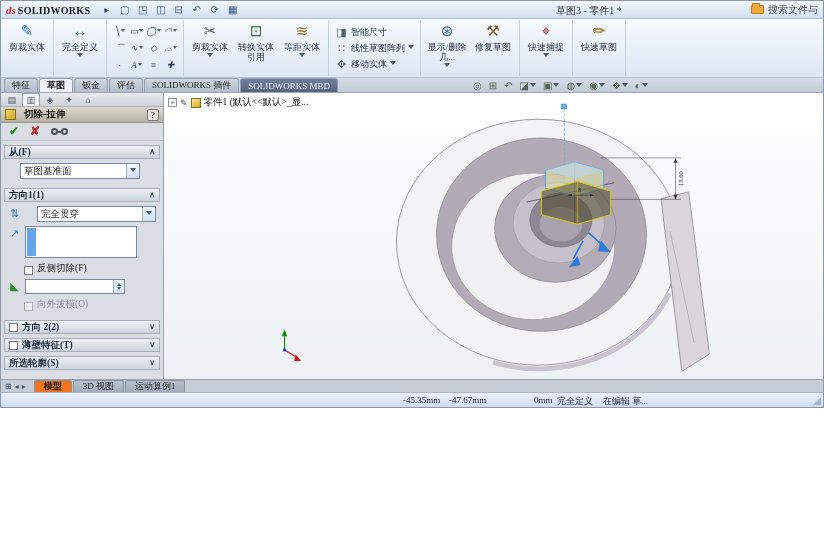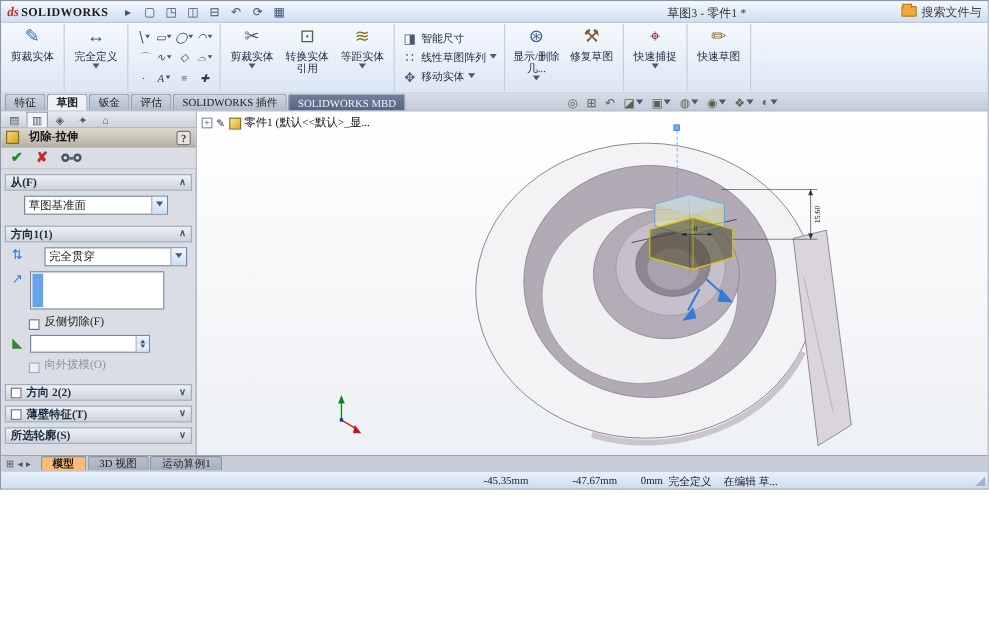--- a/index.html
+++ b/index.html
@@ -93,21 +93,21 @@
 .expander{width:9px;height:9px;border:1px solid #8893a2;background:#fff;display:flex;align-items:center;
           justify-content:center;font-size:8px;line-height:1;color:#345}
 .pencil-ic{font-size:9px;color:#345}
 .part-ic{width:10px;height:10px;background:linear-gradient(135deg,#ffe98a,#d4a92a);border:1px solid #8a6d1a}
 
 .bottomtabs{flex:0 0 13px;background:#c6cdd7;display:flex;align-items:flex-end;padding-left:4px;border-top:1px solid #9aa4b2}
 .bnav{display:flex;align-items:center;gap:3px;margin-right:8px;height:12px;color:#45536a;font-size:8px}
 .btab{height:12px;display:flex;align-items:center;padding:0 9px;font-size:9px;
       background:linear-gradient(#b9c1cd,#a4adbb);border:1px solid #8a93a2;border-bottom:none;
       border-radius:2px 2px 0 0;margin-right:1px;color:#222;white-space:nowrap}
-.btab.active{background:#fdba74;font-weight:bold}
+.btab.active{background:#f97316;font-weight:bold}
 .statusbar{flex:0 0 15px;background:linear-gradient(#e9f1fb,#cfdcef);border-top:1px solid #a9b9cd;
            position:relative;font-size:9px;color:#223}
 .sb{position:absolute;top:2px;white-space:nowrap}
 .grip{position:absolute;right:2px;top:4px;width:0;height:0;border-left:8px solid transparent;border-bottom:8px solid #9fb2ca}
 </style>
 </head>
 <body>
 
 <div class="app">
 
@@ -501,19 +501,19 @@
     <div class="btab">
         <span>3D 视图</span>
       </div>
     <div class="btab">
         <span>运动算例1</span>
       </div>
   </div>
 
   <div class="statusbar">
     <span class="sb" style="left:402px">-45.35mm</span>
-    <span class="sb" style="left:476px">-47.67mm</span>
+    <span class="sb" style="left:448px">-47.67mm</span>
     <span class="sb" style="left:533px">0mm</span>
     <span class="sb" style="left:556px">完全定义</span>
     <span class="sb" style="left:602px">在编辑 草...</span>
     <span class="grip"></span>
   </div>
 </div>
 
 </body></html>

